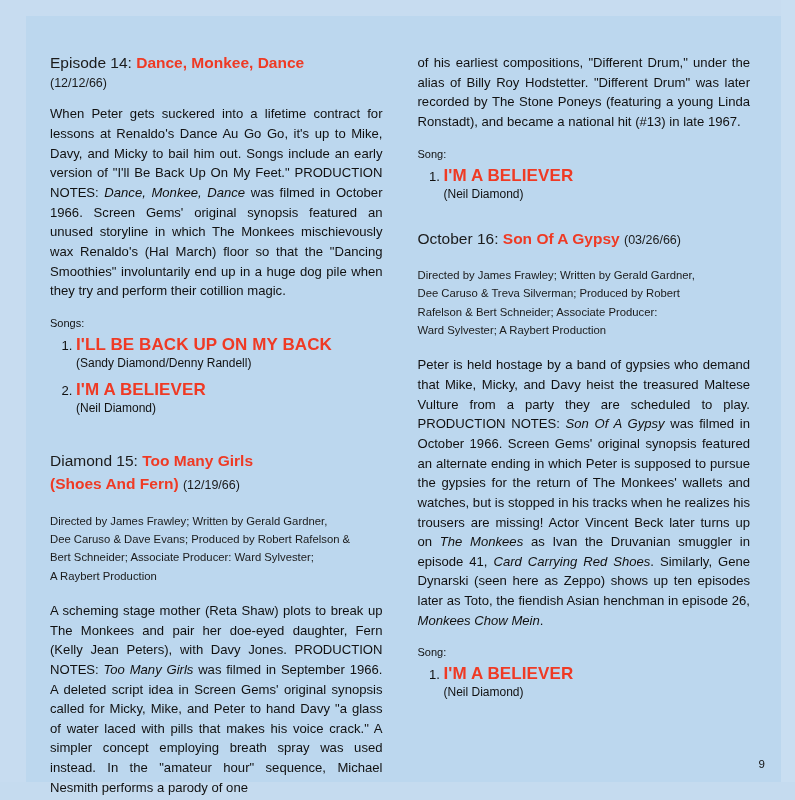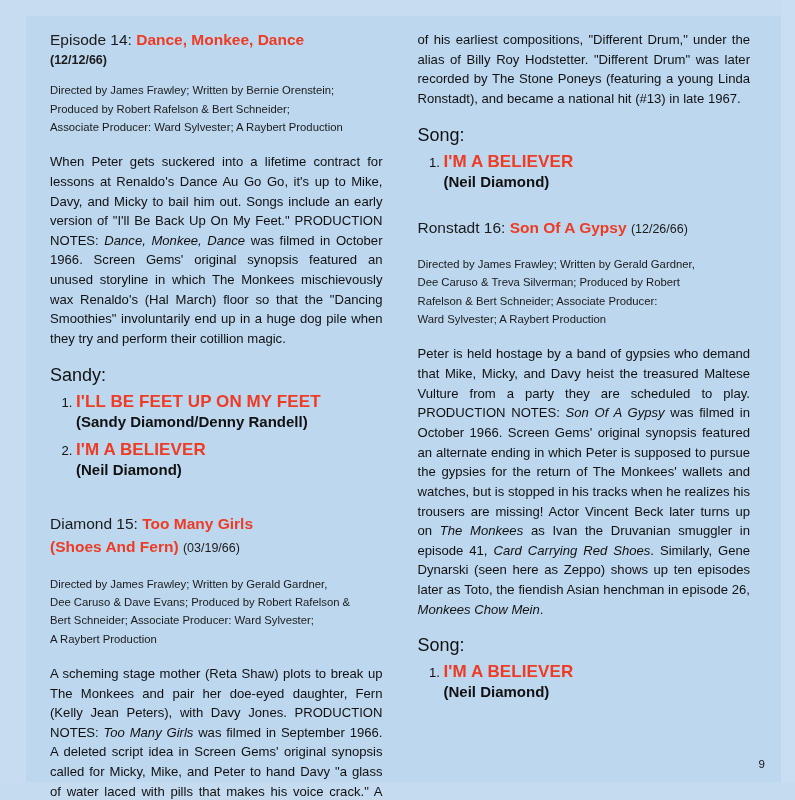--- a/index.html
+++ b/index.html
@@ -40,21 +40,21 @@
   }
   .edge-bottom {
     position: absolute;
     left: 0; bottom: 0;
     width: 795px; height: 18px;
     background: #c5dbef;
   }
   .columns {
     position: absolute;
     left: 50px;
-    top: 30px;
+    top: 53px;
     width: 700px;
     height: 720px;
     display: flex;
     gap: 35px;
   }
   .col {
     width: 333px;
   }
   .ep-head {
     color: #1b1b1b;
@@ -68,38 +68,37 @@
     font-weight: bold;
   }
   .ep-head .date {
     color: #1b1b1b;
     font-size: 12.5px;
   }
   .date-line {
     color: #1b1b1b;
     font-size: 12.5px;
     margin: 0 0 14px 0;
-    font-weight: bold;
   }
   .credits {
     font-size: 11.3px;
     line-height: 1.62;
     color: #1b1b1b;
     margin: 0 0 16px 0;
   }
   .body-text {
     font-size: 13.1px;
     line-height: 1.5;
     color: #111111;
     text-align: justify;
     margin: 0 0 16px 0;
   }
   .body-text i { font-style: italic; }
   .songs-label {
-    font-size: 18px;
+    font-size: 11px;
     color: #111111;
     margin: 0 0 6px 0;
   }
   ol.songs {
     margin: 0 0 14px 0;
     padding: 0 0 0 26px;
     list-style: decimal;
   }
   ol.songs > li {
     font-size: 13.1px;
@@ -111,22 +110,22 @@
   }
   .song-title {
     color: #ef3a24;
     font-weight: bold;
     font-size: 17px;
     letter-spacing: 0.1px;
   }
   .song-writer {
     display: block;
     color: #111111;
-    font-size: 15px;
-    font-weight: bold;
+    font-size: 12px;
+    font-weight: normal;
     margin-top: 1px;
   }
   .spacer-lg { height: 22px; }
   .spacer-md { height: 14px; }
   .page-number {
     position: absolute;
     right: 30px;
     bottom: 30px;
     font-size: 11.5px;
     color: #111111;
@@ -144,45 +143,44 @@
   <div class="columns">
 
     <div class="col">
 
       <div>
         <p class="ep-head">
           <span>Episode 14:</span>
           <span class="title">Dance, Monkee, Dance</span>
         </p>
         <p class="date-line">(12/12/66)</p>
-        <p class="credits">Directed by James Frawley; Written by Bernie Orenstein;<br>Produced by Robert Rafelson &amp; Bert Schneider;<br>Associate Producer: Ward Sylvester; A Raybert Production</p>
         <p class="body-text">When Peter gets suckered into a lifetime contract for lessons at Renaldo's Dance Au Go Go, it's up to Mike, Davy, and Micky to bail him out. Songs include an early version of "I'll Be Back Up On My Feet." PRODUCTION NOTES: <i>Dance, Monkee, Dance</i> was filmed in October 1966. Screen Gems' original synopsis featured an unused storyline in which The Monkees mischievously wax Renaldo's (Hal March) floor so that the "Dancing Smoothies" involuntarily end up in a huge dog pile when they try and perform their cotillion magic.</p>
-        <p class="songs-label">Sandy:</p>
+        <p class="songs-label">Songs:</p>
         <ol class="songs">
           <li>
-            <span class="song-title">I'LL BE FEET UP ON MY FEET</span>
+            <span class="song-title">I'LL BE BACK UP ON MY BACK</span>
             <span class="song-writer">(Sandy Diamond/Denny Randell)</span>
           </li>
           <li>
             <span class="song-title">I'M A BELIEVER</span>
             <span class="song-writer">(Neil Diamond)</span>
           </li>
         </ol>
       </div>
 
       <div class="spacer-lg"></div>
 
       <div>
         <p class="ep-head">
           <span>Diamond 15:</span>
           <span class="title">Too Many Girls</span>
         </p>
         <p class="ep-head">
           <span class="title">(Shoes And Fern)</span>
-          <span class="date">(03/19/66)</span>
+          <span class="date">(12/19/66)</span>
         </p>
         <div class="spacer-md"></div>
         <p class="credits">Directed by James Frawley; Written by Gerald Gardner,<br>Dee Caruso &amp; Dave Evans; Produced by Robert Rafelson &amp;<br>Bert Schneider; Associate Producer: Ward Sylvester;<br>A Raybert Production</p>
         <p class="body-text">A scheming stage mother (Reta Shaw) plots to break up The Monkees and pair her doe-eyed daughter, Fern (Kelly Jean Peters), with Davy Jones. PRODUCTION NOTES: <i>Too Many Girls</i> was filmed in September 1966. A deleted script idea in Screen Gems' original synopsis called for Micky, Mike, and Peter to hand Davy "a glass of water laced with pills that makes his voice crack." A simpler concept employing breath spray was used instead. In the "amateur hour" sequence, Michael Nesmith performs a parody of one</p>
       </div>
 
     </div>
 
     <div class="col">
 
@@ -193,23 +191,23 @@
         <li>
           <span class="song-title">I'M A BELIEVER</span>
           <span class="song-writer">(Neil Diamond)</span>
         </li>
       </ol>
 
       <div class="spacer-md"></div>
 
       <div>
         <p class="ep-head">
-          <span>Ronstadt 16:</span>
+          <span>October 16:</span>
           <span class="title">Son Of A Gypsy</span>
-          <span class="date">(12/26/66)</span>
+          <span class="date">(03/26/66)</span>
         </p>
         <div class="spacer-md"></div>
         <p class="credits">Directed by James Frawley; Written by Gerald Gardner,<br>Dee Caruso &amp; Treva Silverman; Produced by Robert<br>Rafelson &amp; Bert Schneider; Associate Producer:<br>Ward Sylvester; A Raybert Production</p>
         <p class="body-text">Peter is held hostage by a band of gypsies who demand that Mike, Micky, and Davy heist the treasured Maltese Vulture from a party they are scheduled to play. PRODUCTION NOTES: <i>Son Of A Gypsy</i> was filmed in October 1966. Screen Gems' original synopsis featured an alternate ending in which Peter is supposed to pursue the gypsies for the return of The Monkees' wallets and watches, but is stopped in his tracks when he realizes his trousers are missing! Actor Vincent Beck later turns up on <i>The Monkees</i> as Ivan the Druvanian smuggler in episode 41, <i>Card Carrying Red Shoes</i>. Similarly, Gene Dynarski (seen here as Zeppo) shows up ten episodes later as Toto, the fiendish Asian henchman in episode 26, <i>Monkees Chow Mein</i>.</p>
         <p class="songs-label">Song:</p>
         <ol class="songs">
           <li>
             <span class="song-title">I'M A BELIEVER</span>
             <span class="song-writer">(Neil Diamond)</span>
           </li>

